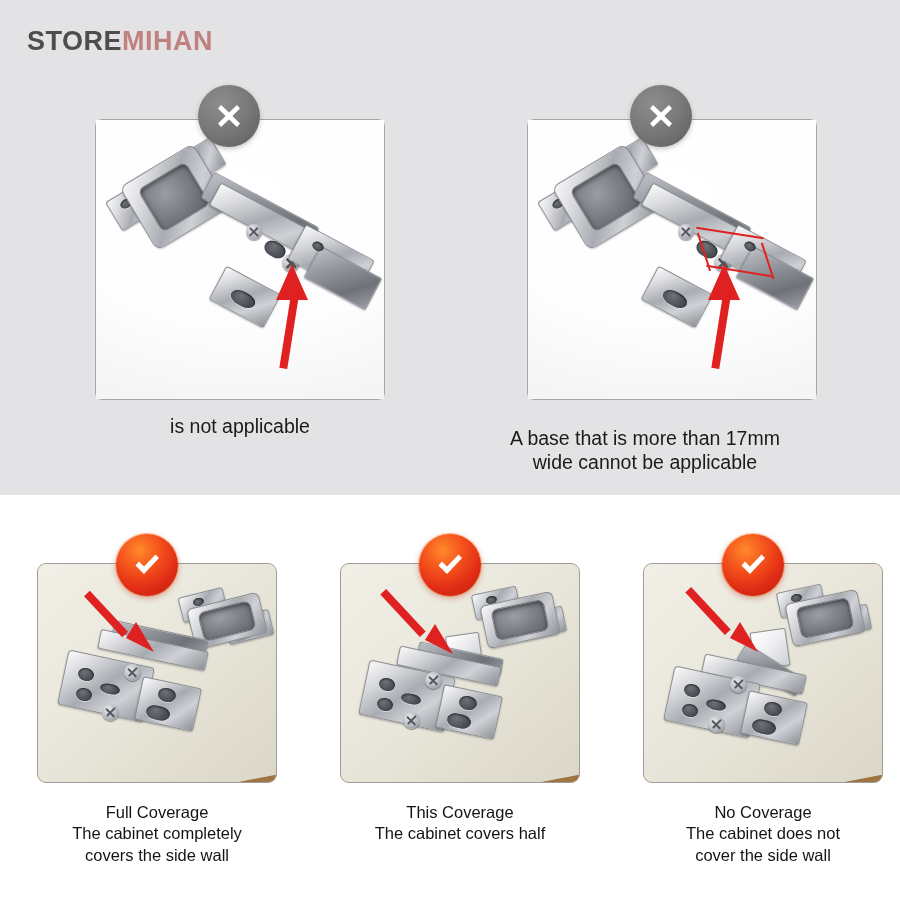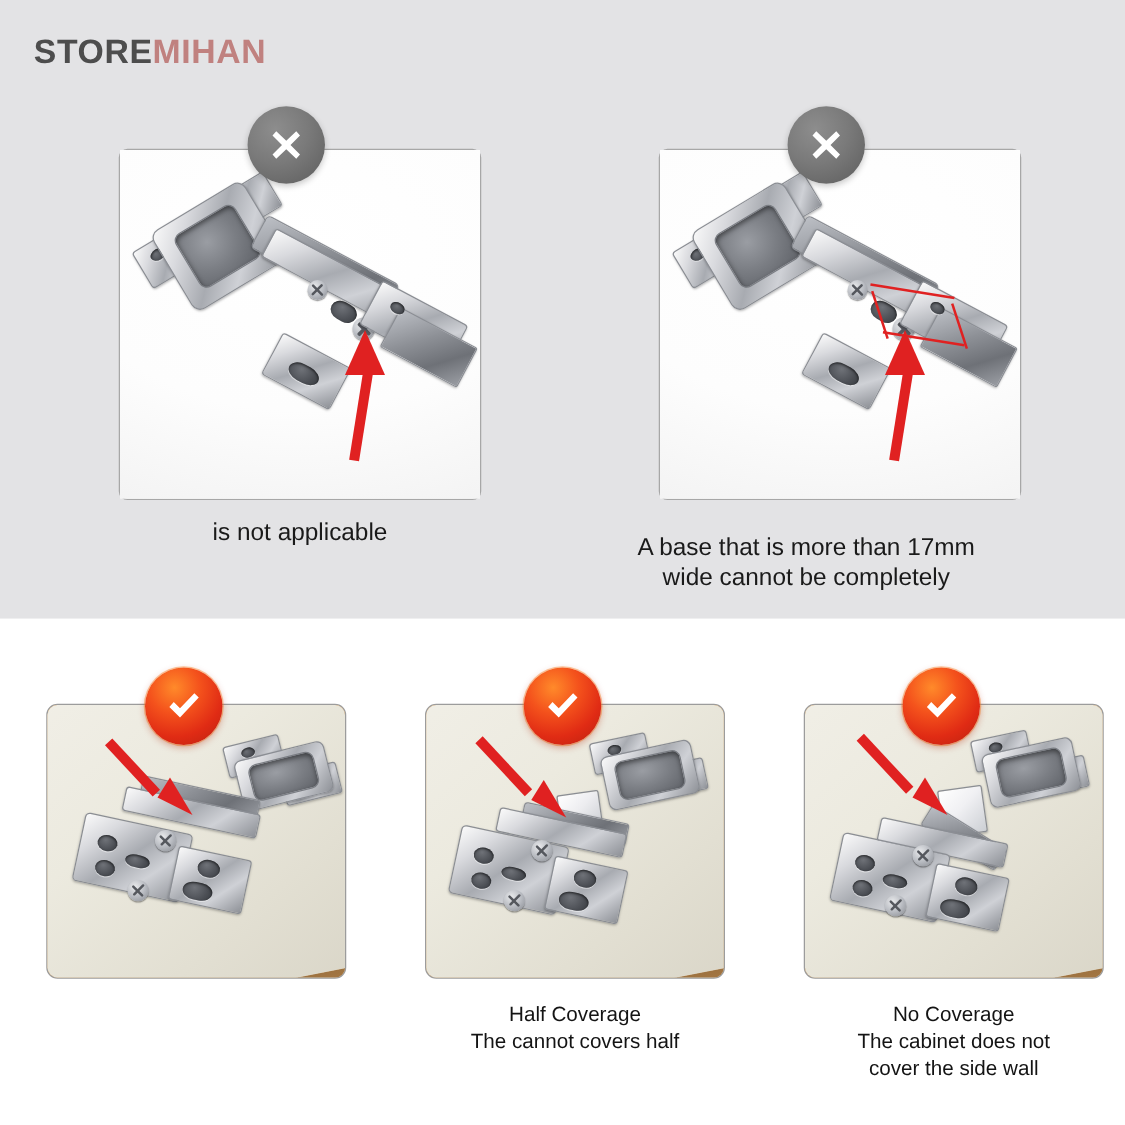--- a/index.html
+++ b/index.html
@@ -270,21 +270,21 @@
   </div>
 
   <div class="badge badge-x" id="badge-x-2">
     <svg width="34" height="34" viewBox="0 0 34 34" aria-hidden="true">
       <path d="M9 6 L17 13.6 L25 6 L28 9.4 L20.4 17 L28 24.6 L25 28 L17 20.4 L9 28 L6 24.6 L13.6 17 L6 9.4 Z" fill="#ffffff"></path>
     </svg>
   </div>
 
   <div class="cap-top" id="cap-top-2">
     <div>A base that is more than 17mm</div>
-    <div>wide cannot be completely</div>
+    <div>wide cannot be applicable</div>
   </div>
 
   <div class="panel-bot" id="panel-bot-1">
     <div class="scene scene-board">
       <div class="desk"></div>
       <div class="board"></div>
 
       <div class="hinge">
 
         <div class="metal" style="left:142px; top:28px; width:46px; height:26px; transform:rotate(-14deg);"></div>
@@ -318,20 +318,25 @@
       </div>
     </div>
   </div>
 
   <div class="badge badge-check" id="badge-check-1">
     <svg width="34" height="34" viewBox="0 0 34 34" aria-hidden="true">
       <path d="M5.5 17.5 L9 13.5 L14 18.5 L25.5 6.5 L29 10 L14 26 Z" fill="#ffffff"></path>
     </svg>
   </div>
 
+  <div class="cap-bot" id="cap-bot-1">
+    <div>Full Coverage</div>
+    <div>The cabinet completely</div>
+    <div>covers the side wall</div>
+  </div>
 
   <div class="panel-bot" id="panel-bot-2">
     <div class="scene scene-board">
       <div class="desk"></div>
       <div class="board"></div>
 
       <div class="hinge">
         <div class="metal" style="left:132px; top:26px; width:46px; height:26px; transform:rotate(-12deg);"></div>
         <div class="hole" style="left:145px; top:32px; width:11px; height:8px; transform:rotate(-12deg);"></div>
         <div class="metal" style="left:178px; top:46px; width:46px; height:26px; transform:rotate(-12deg);"></div>
@@ -364,22 +369,22 @@
     </div>
   </div>
 
   <div class="badge badge-check" id="badge-check-2">
     <svg width="34" height="34" viewBox="0 0 34 34" aria-hidden="true">
       <path d="M5.5 17.5 L9 13.5 L14 18.5 L25.5 6.5 L29 10 L14 26 Z" fill="#ffffff"></path>
     </svg>
   </div>
 
   <div class="cap-bot" id="cap-bot-2">
-    <div>Half Coverage</div>
-    <div>The cannot covers half</div>
+    <div>This Coverage</div>
+    <div>The cabinet covers half</div>
   </div>
 
   <div class="panel-bot" id="panel-bot-3">
     <div class="scene scene-board">
       <div class="desk"></div>
       <div class="board"></div>
 
       <div class="hinge">
         <div class="metal" style="left:134px; top:24px; width:46px; height:26px; transform:rotate(-12deg);"></div>
         <div class="hole" style="left:147px; top:30px; width:11px; height:8px; transform:rotate(-12deg);"></div>

